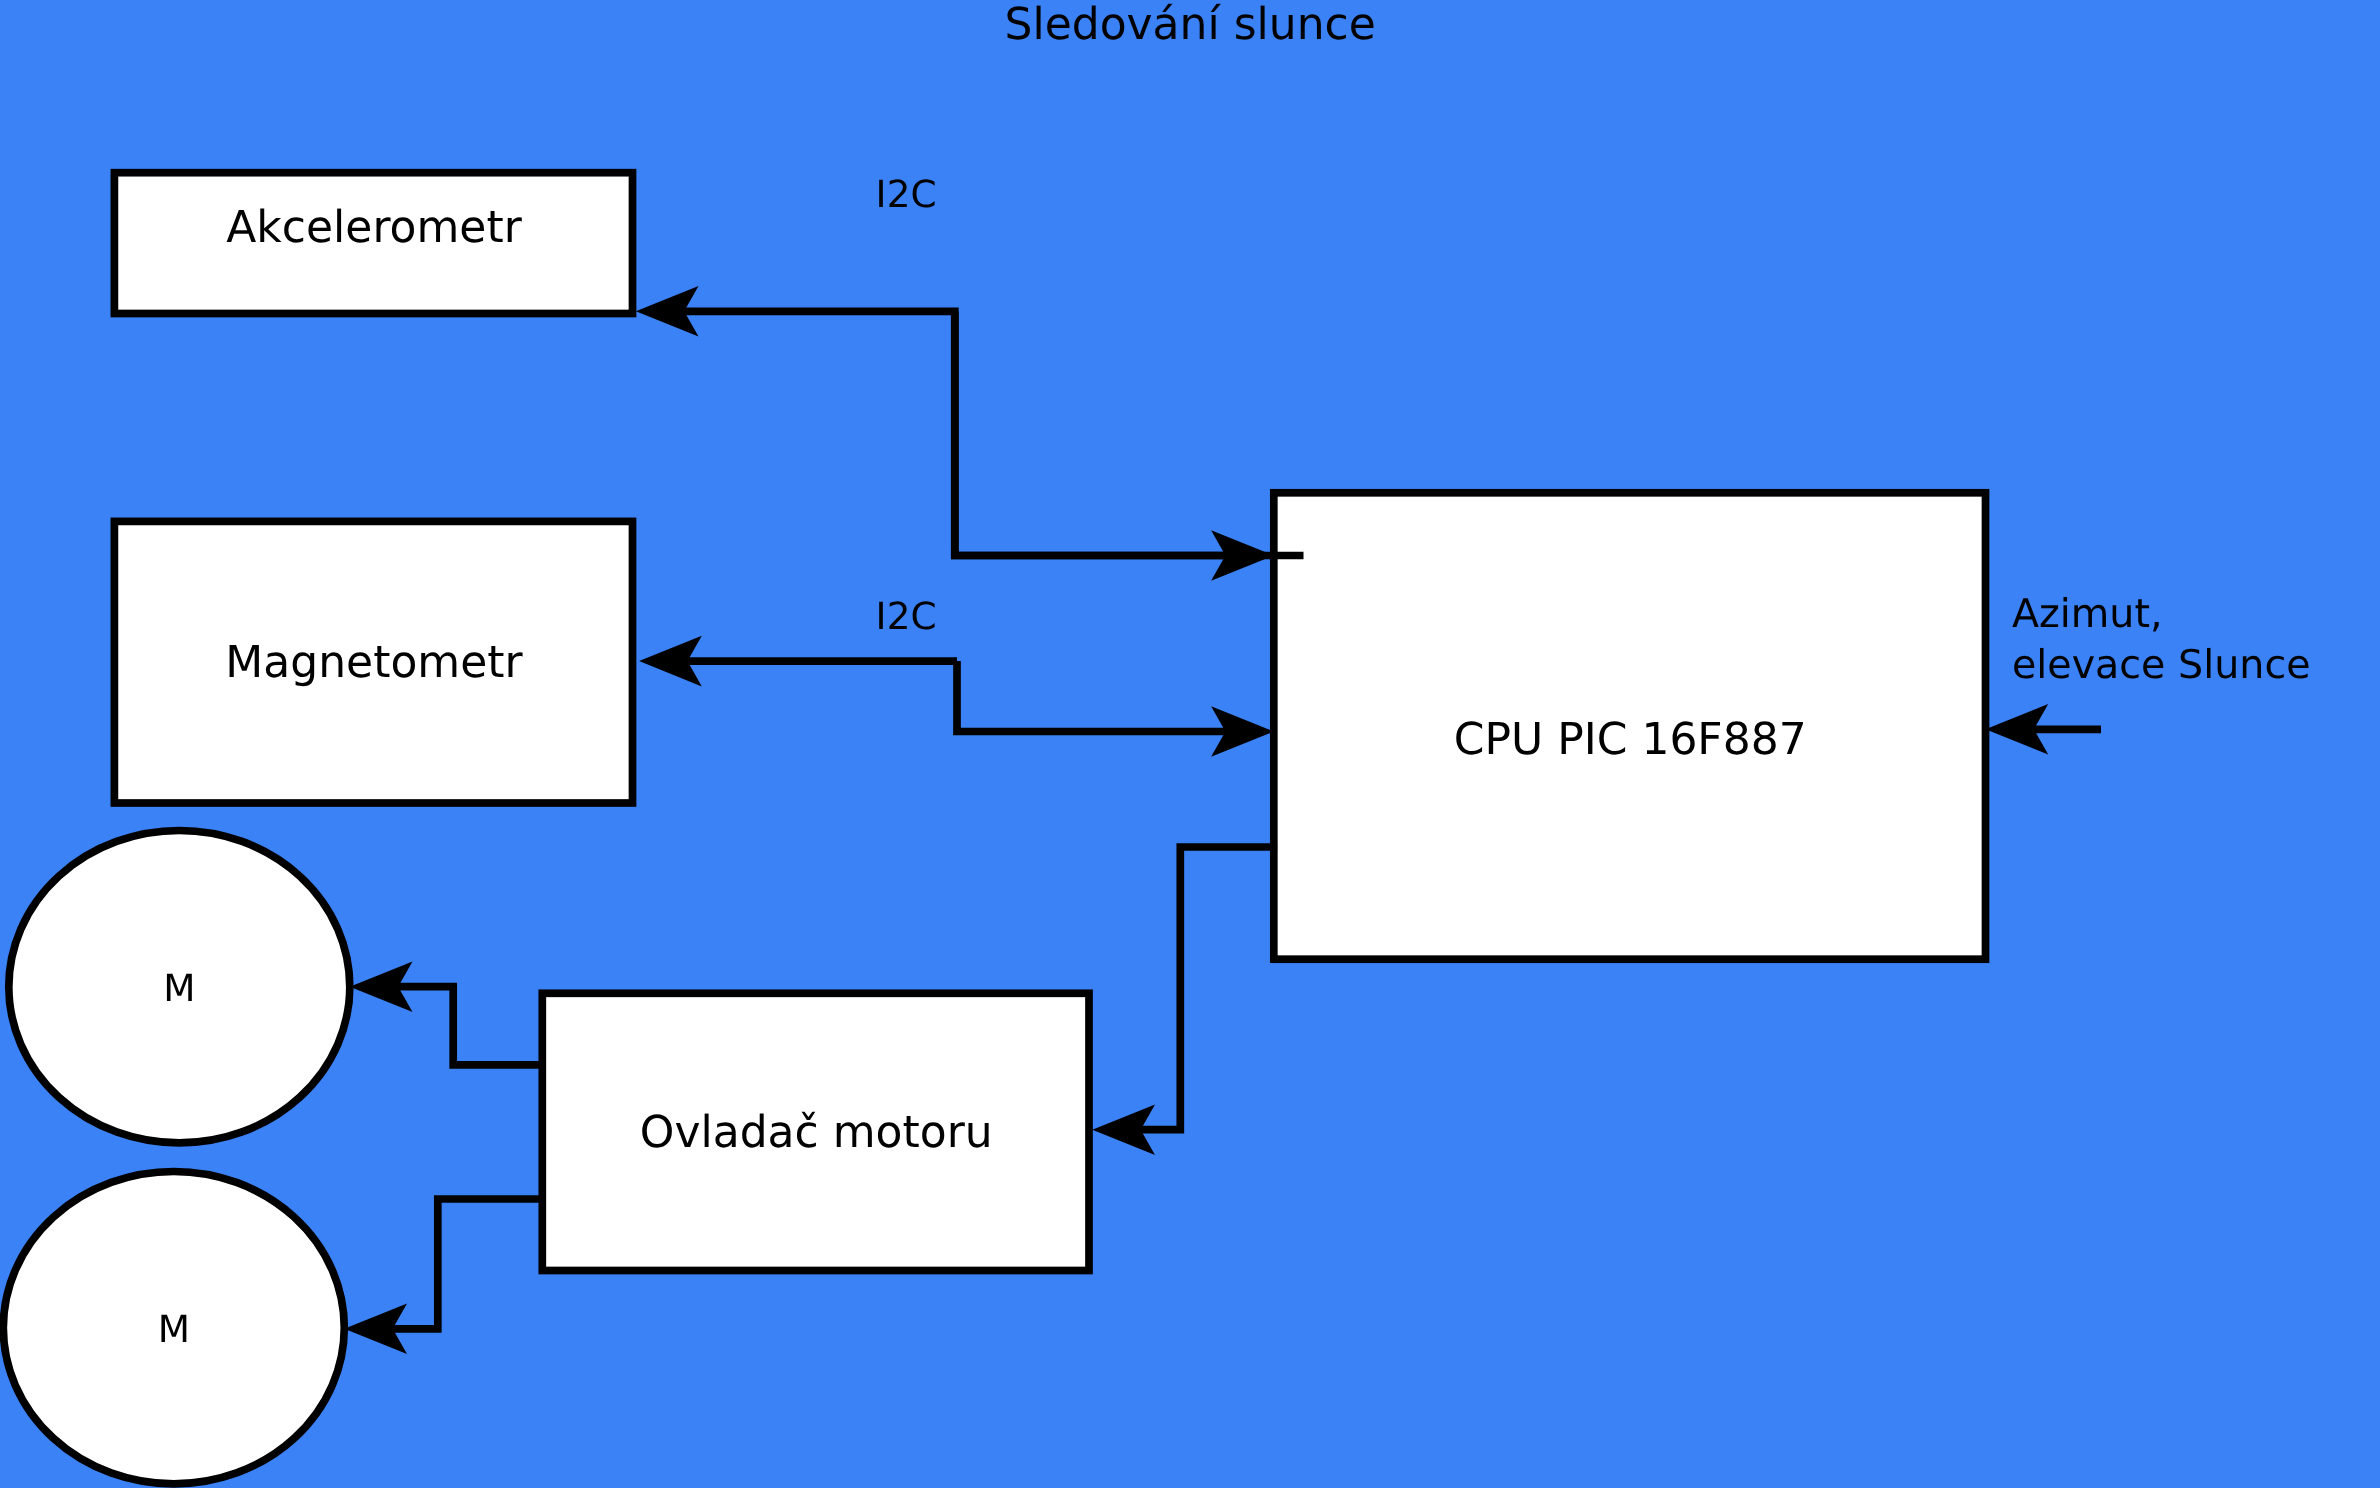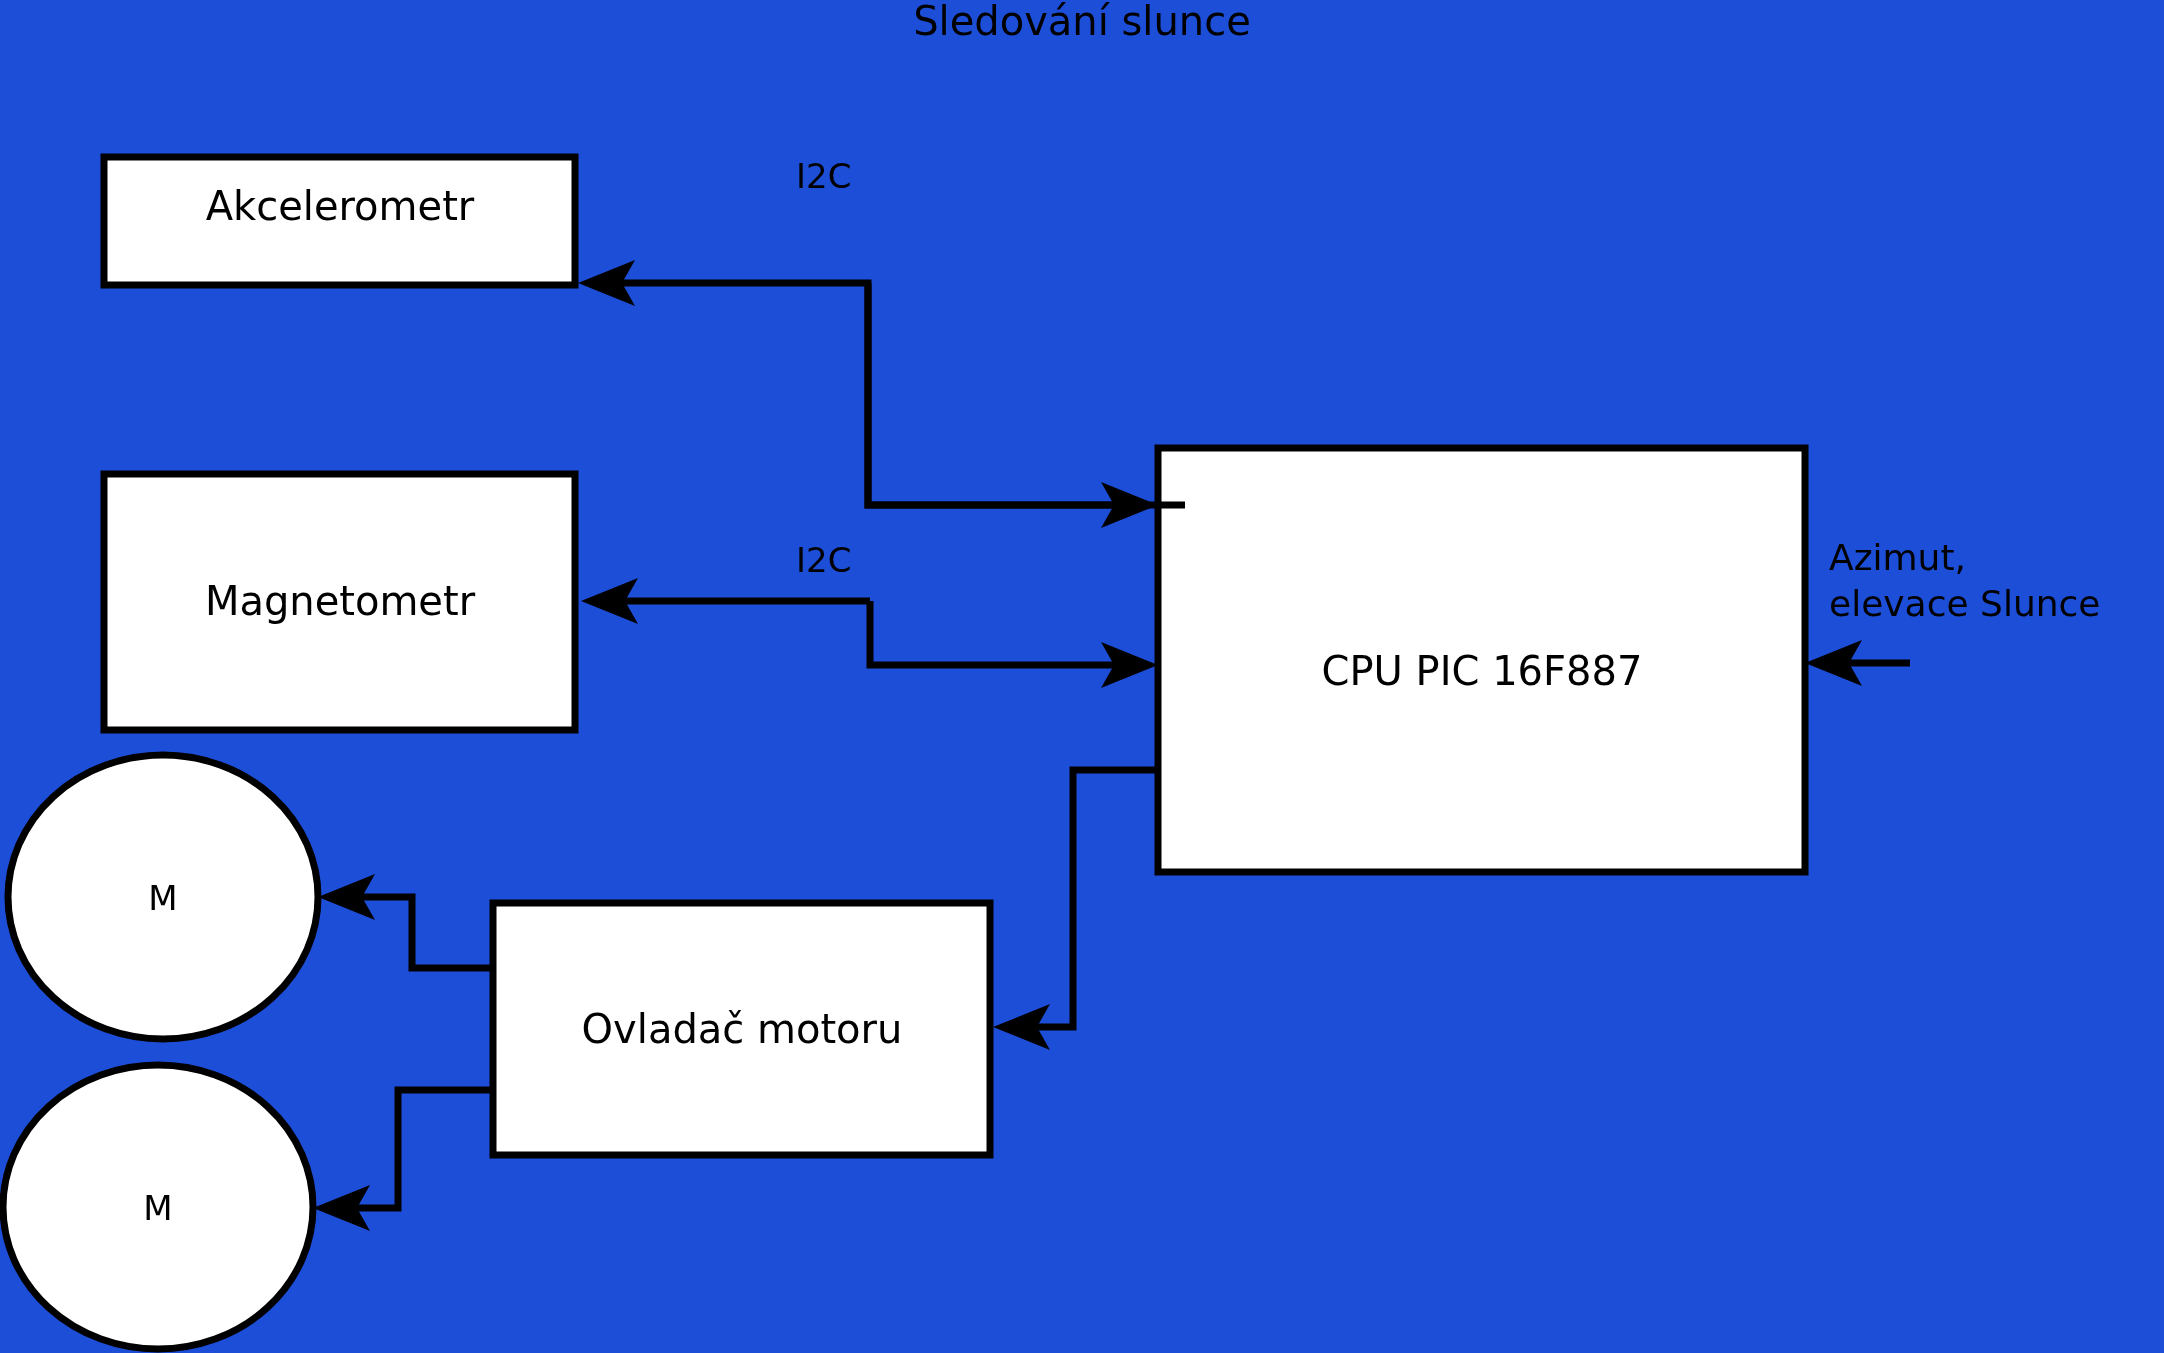--- a/index.html
+++ b/index.html
@@ -10,21 +10,21 @@
   body {
     width: 2164px;
     height: 1353px;
     font-family: "DejaVu Sans", "Liberation Sans", sans-serif;
     overflow: hidden;
   }
   #diagram-root {
     position: relative;
     width: 2164px;
     height: 1353px;
-    background: #1d4ed8;
+    background: #3b82f6;
   }
   svg.diagram-canvas {
     position: absolute;
     top: 0;
     left: 0;
     width: 2164px;
     height: 1353px;
     display: block;
   }
   .node-shape {

